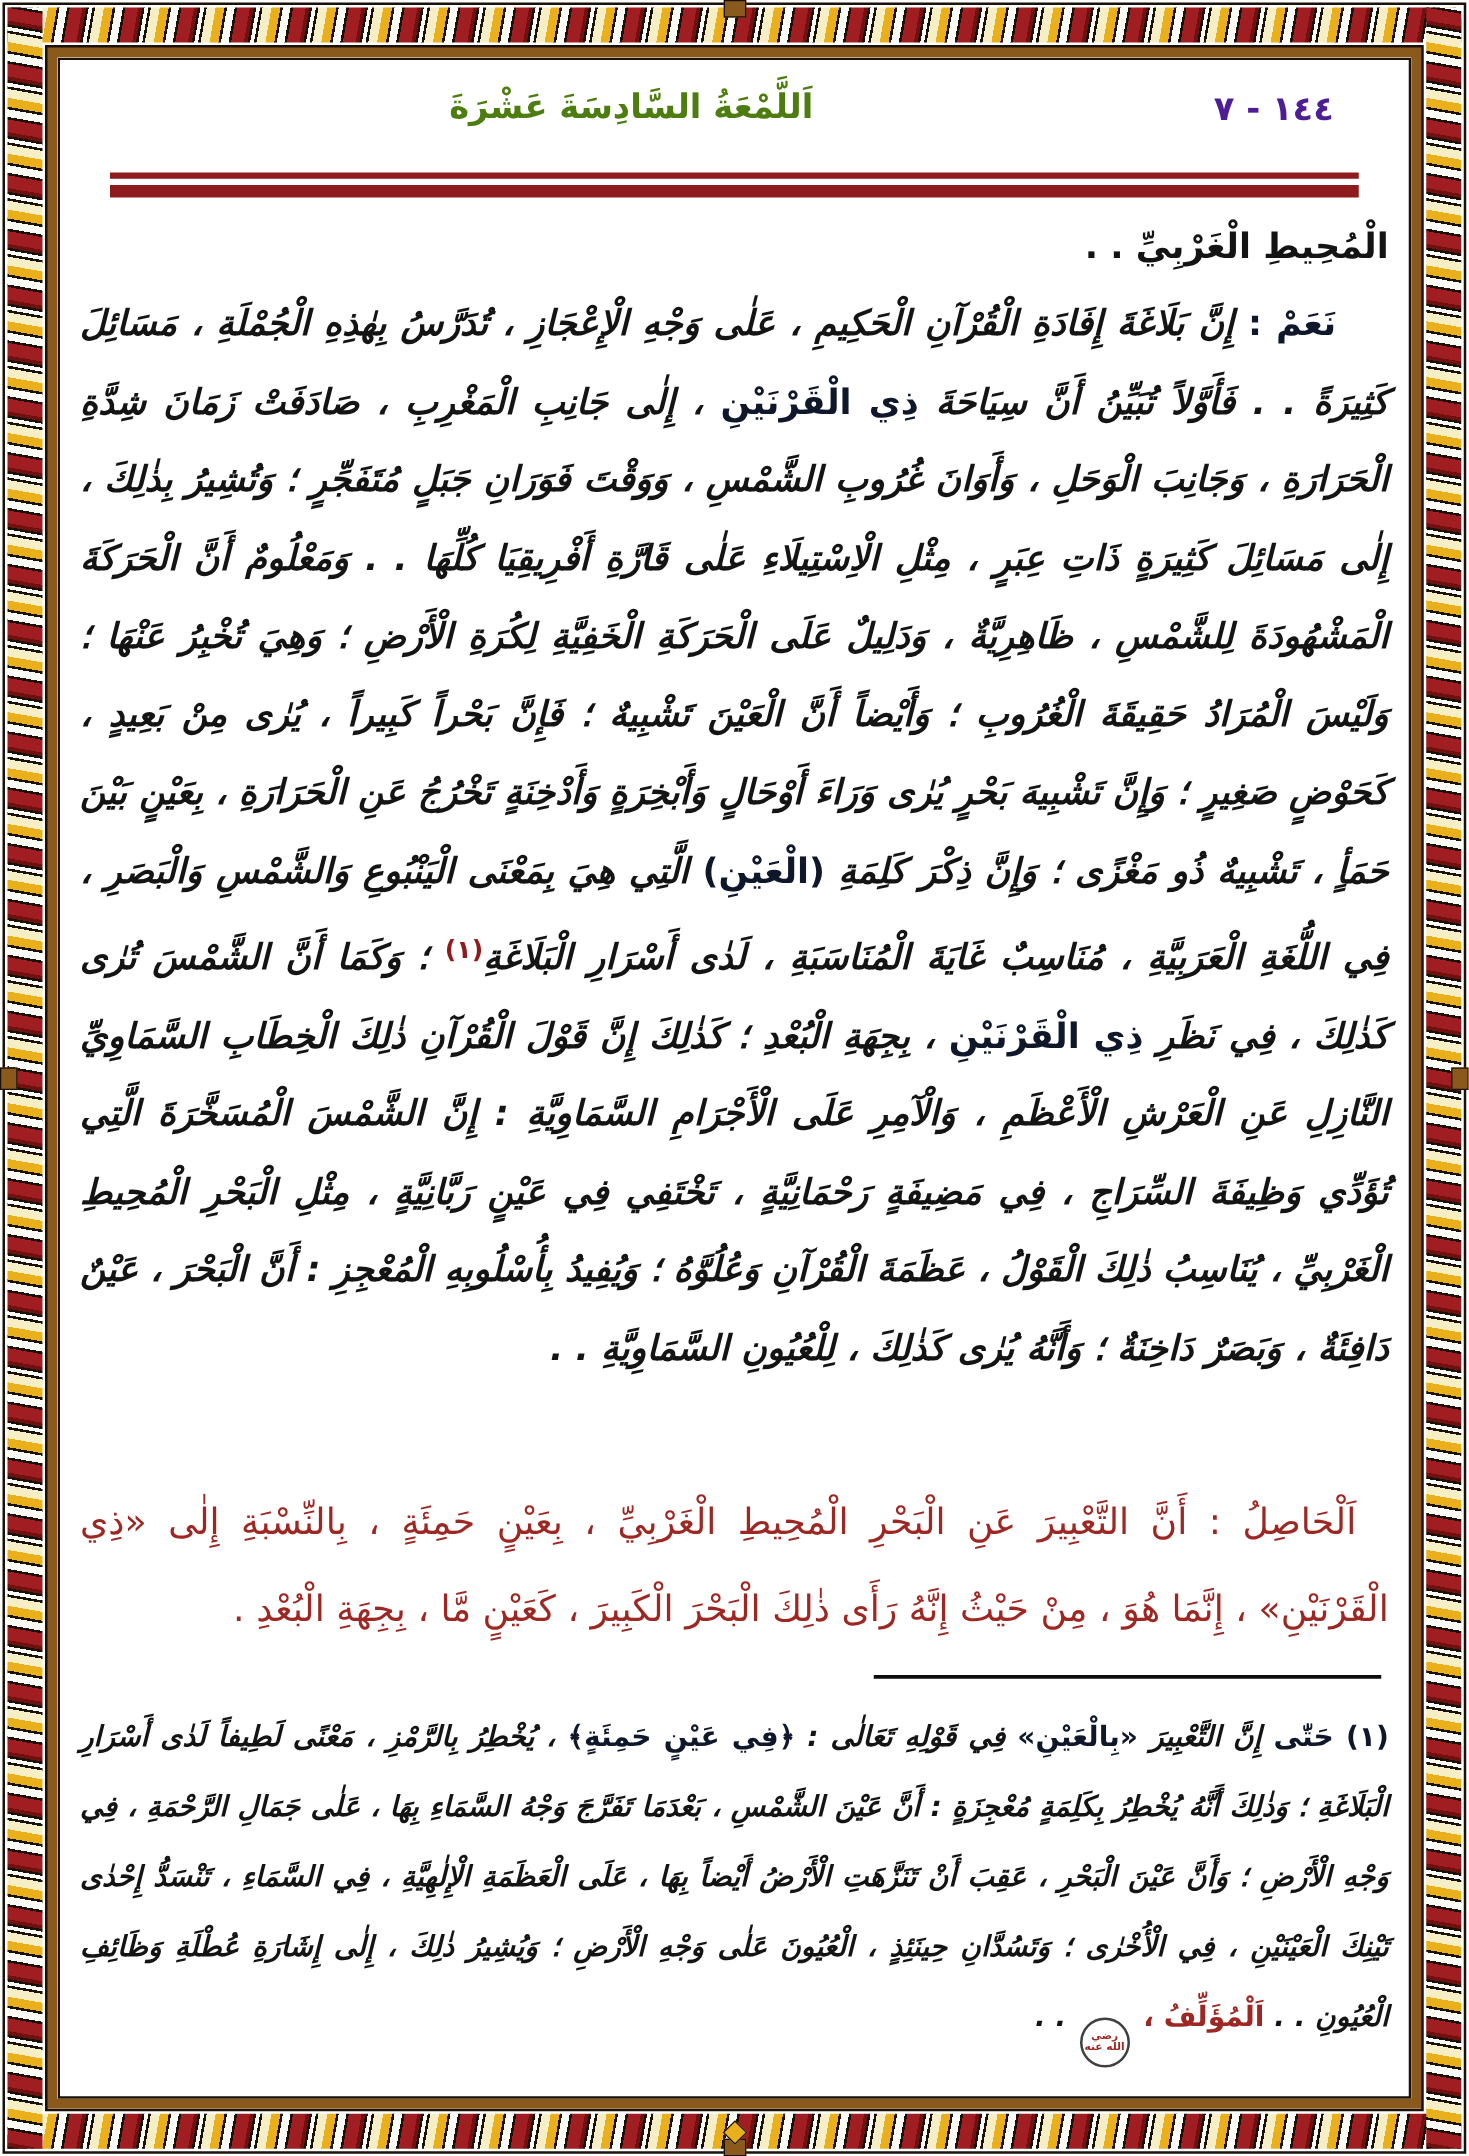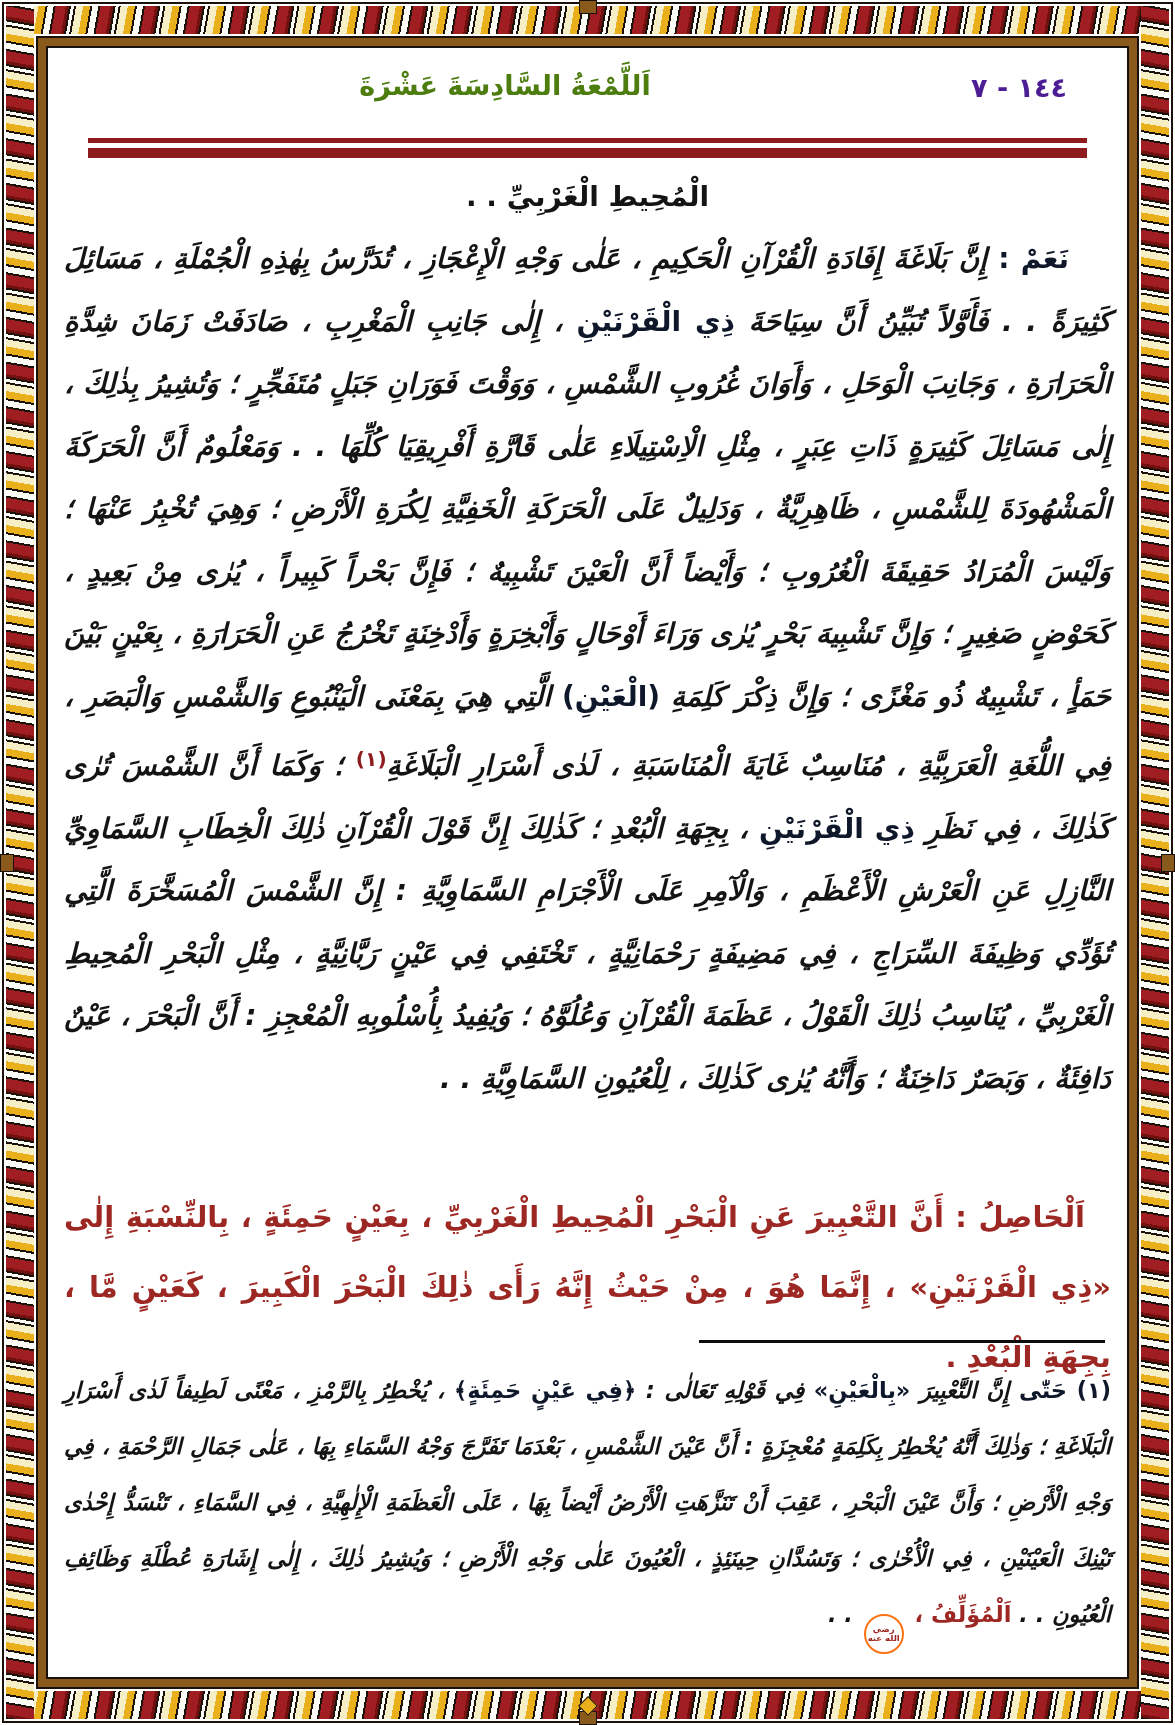--- a/index.html
+++ b/index.html
@@ -51,44 +51,44 @@
   .page-title{
     top:70px;left:505px;transform:translateX(-50%);color:#4d7c0f;
     font-size:27px;font-weight:700;white-space:nowrap;
   }
   .header-rule{
     top:138px;left:88px;right:88px;height:5px;
     border-top:5px solid #8e1b1e;border-bottom:10px solid #8e1b1e;
   }
   .body-text{color:#141414;font-weight:700;}
   .opening-line{
-    top:168px;right:64px;left:64px;font-size:28px;line-height:58px;text-align:center;
+    top:168px;right:64px;left:64px;font-size:28px;line-height:58px;text-align:right;
   }
   .main-para{
     top:228px;right:64px;left:64px;height:945px;
     font-size:28px;line-height:62.5px;text-align:justify;text-indent:42px;
   }
   .summary-para{
     top:1182px;right:64px;left:64px;
-    font-size:29px;line-height:70px;text-align:justify;text-indent:26px;font-weight:700;
+    font-size:29px;line-height:70px;text-align:justify;text-indent:26px;font-weight:400;
   }
   .footnote-separator{
     top:1340px;right:70px;width:406px;border-top:3px solid #0d0d0d;height:0;
   }
   .footnote{
     top:1362px;right:64px;left:64px;
     font-size:22.5px;line-height:56px;text-align:justify;font-weight:700;color:#141414;
   }
   .seg-black{color:#141414;font-style:italic;}
   .seg-red{color:#0f172a;}
   .seg-red2{color:#9d2823;}
   .seg-ref{color:#8e1b1e;font-size:0.72em;vertical-align:0.45em;}
   .seal{
     display:inline-flex;align-items:center;justify-content:center;
-    width:36px;height:36px;border:2px solid #f97316;border-radius:50%;
+    width:36px;height:36px;border:2px solid #404040;border-radius:50%;
     color:#9d2823;font-size:8.5px;line-height:1;text-align:center;
     vertical-align:-10px;margin:0 3px;overflow:hidden;font-weight:700;
   }
 </style>
 </head>
 <body>
 
 <div class="page">
 
   <div class="edge"></div>

